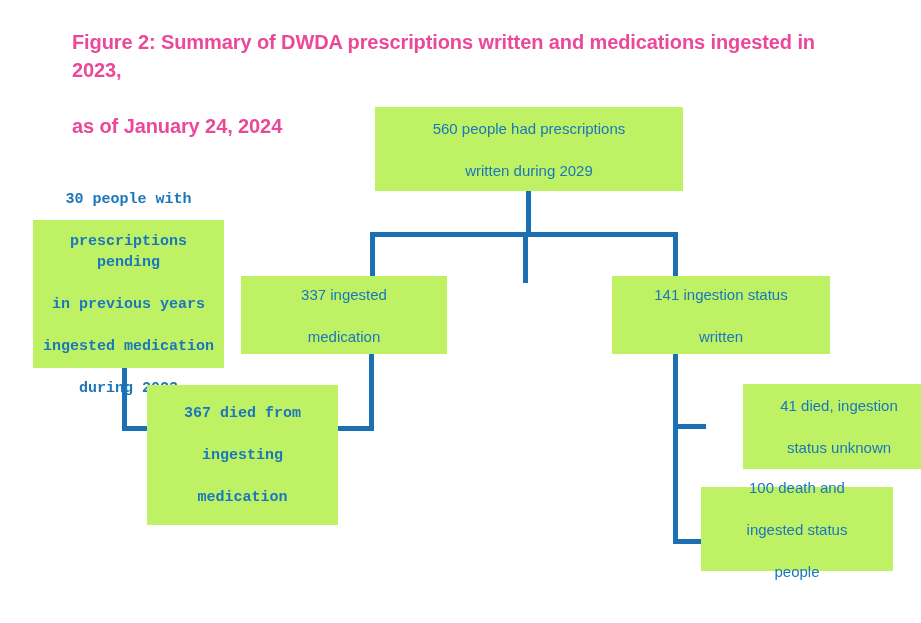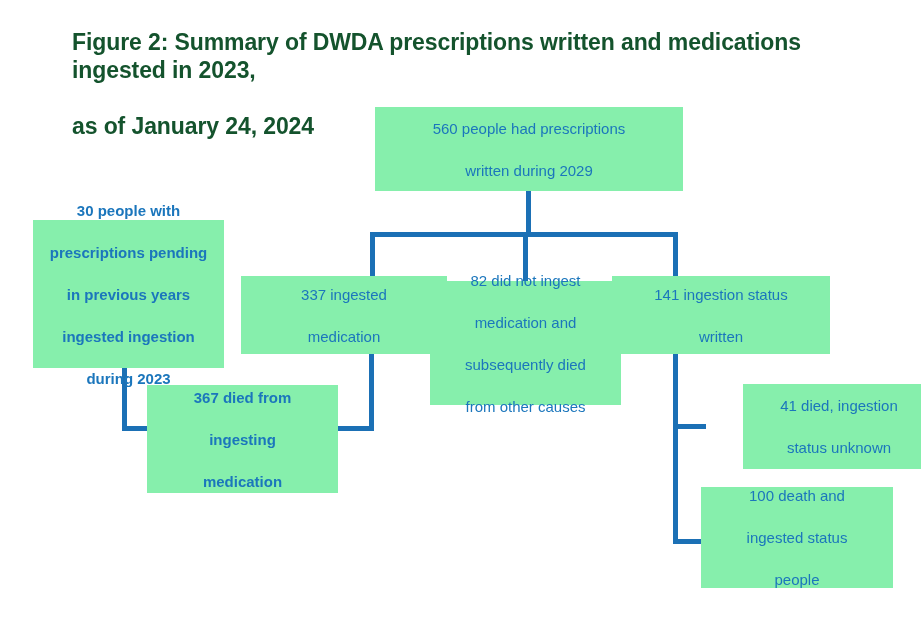--- a/index.html
+++ b/index.html
@@ -15,44 +15,44 @@
     overflow: hidden;
     font-family: "Liberation Sans", sans-serif;
   }
 
   
   .fig-title {
     position: absolute;
     left: 72px;
     top: 28px;
     width: 790px;
-    font-size: 23px;
+    font-size: 20px;
     font-weight: bold;
     line-height: 28px;
-    color: #14532d;
+    color: #ec4899;
     letter-spacing: -0.1px;
   }
   .fig-title .line2 { display: block; margin-top: 28px; }
 
   
   .node {
     position: absolute;
     box-sizing: border-box;
-    background: #86efac;
+    background: #bef264;
     color: #1b76bc;
     font-size: 15px;
     line-height: 21px;
     text-align: center;
     display: flex;
     align-items: center;
     justify-content: flex-start;
     padding: 0 8px;
     z-index: 3;
   }
-  .node.bold { font-weight: bold; }
+  .node.bold { font-weight: bold; font-family: Liberation Mono, monospace; }
   .node span { display: block; width: 100%; }
 
   
   .conn {
     position: absolute;
     background: #1b70b5;
     z-index: 2;
   }
 </style>
 </head>
@@ -90,64 +90,56 @@
       <span>560 people had prescriptions</span><br>
       <span>written during 2029</span>
     </span>
   </div>
 
   <div class="node bold" style="left:33px; top:220px; width:191px; height:148px;">
     <span>
       <span>30 people with</span><br>
       <span>prescriptions pending</span><br>
       <span>in previous years</span><br>
-      <span>ingested ingestion</span><br>
+      <span>ingested medication</span><br>
       <span>during 2023</span>
     </span>
   </div>
 
   <div class="node" style="left:241px; top:276px; width:206px; height:78px;">
     <span>
       <span>337 ingested</span><br>
       <span>medication</span>
     </span>
   </div>
 
-  <div class="node" style="left:430px; top:281px; width:191px; height:124px;">
-    <span>
-      <span>82 did not ingest</span><br>
-      <span>medication and</span><br>
-      <span>subsequently died</span><br>
-      <span>from other causes</span>
-    </span>
-  </div>
 
   <div class="node" style="left:612px; top:276px; width:218px; height:78px;">
     <span>
       <span>141 ingestion status</span><br>
       <span>written</span>
     </span>
   </div>
 
-  <div class="node bold" style="left:147px; top:385px; width:191px; height:108px;">
+  <div class="node bold" style="left:147px; top:385px; width:191px; height:140px;">
     <span>
       <span>367 died from</span><br>
       <span>ingesting</span><br>
       <span>medication</span>
     </span>
   </div>
 
   <div class="node" style="left:743px; top:384px; width:192px; height:85px;">
     <span>
       <span>41 died, ingestion</span><br>
       <span>status unknown</span>
     </span>
   </div>
 
-  <div class="node" style="left:701px; top:487px; width:192px; height:101px;">
+  <div class="node" style="left:701px; top:487px; width:192px; height:84px;">
     <span>
       <span>100 death and</span><br>
       <span>ingested status</span><br>
       <span>people</span>
     </span>
   </div>
 
 </div>
 
 </body></html>

